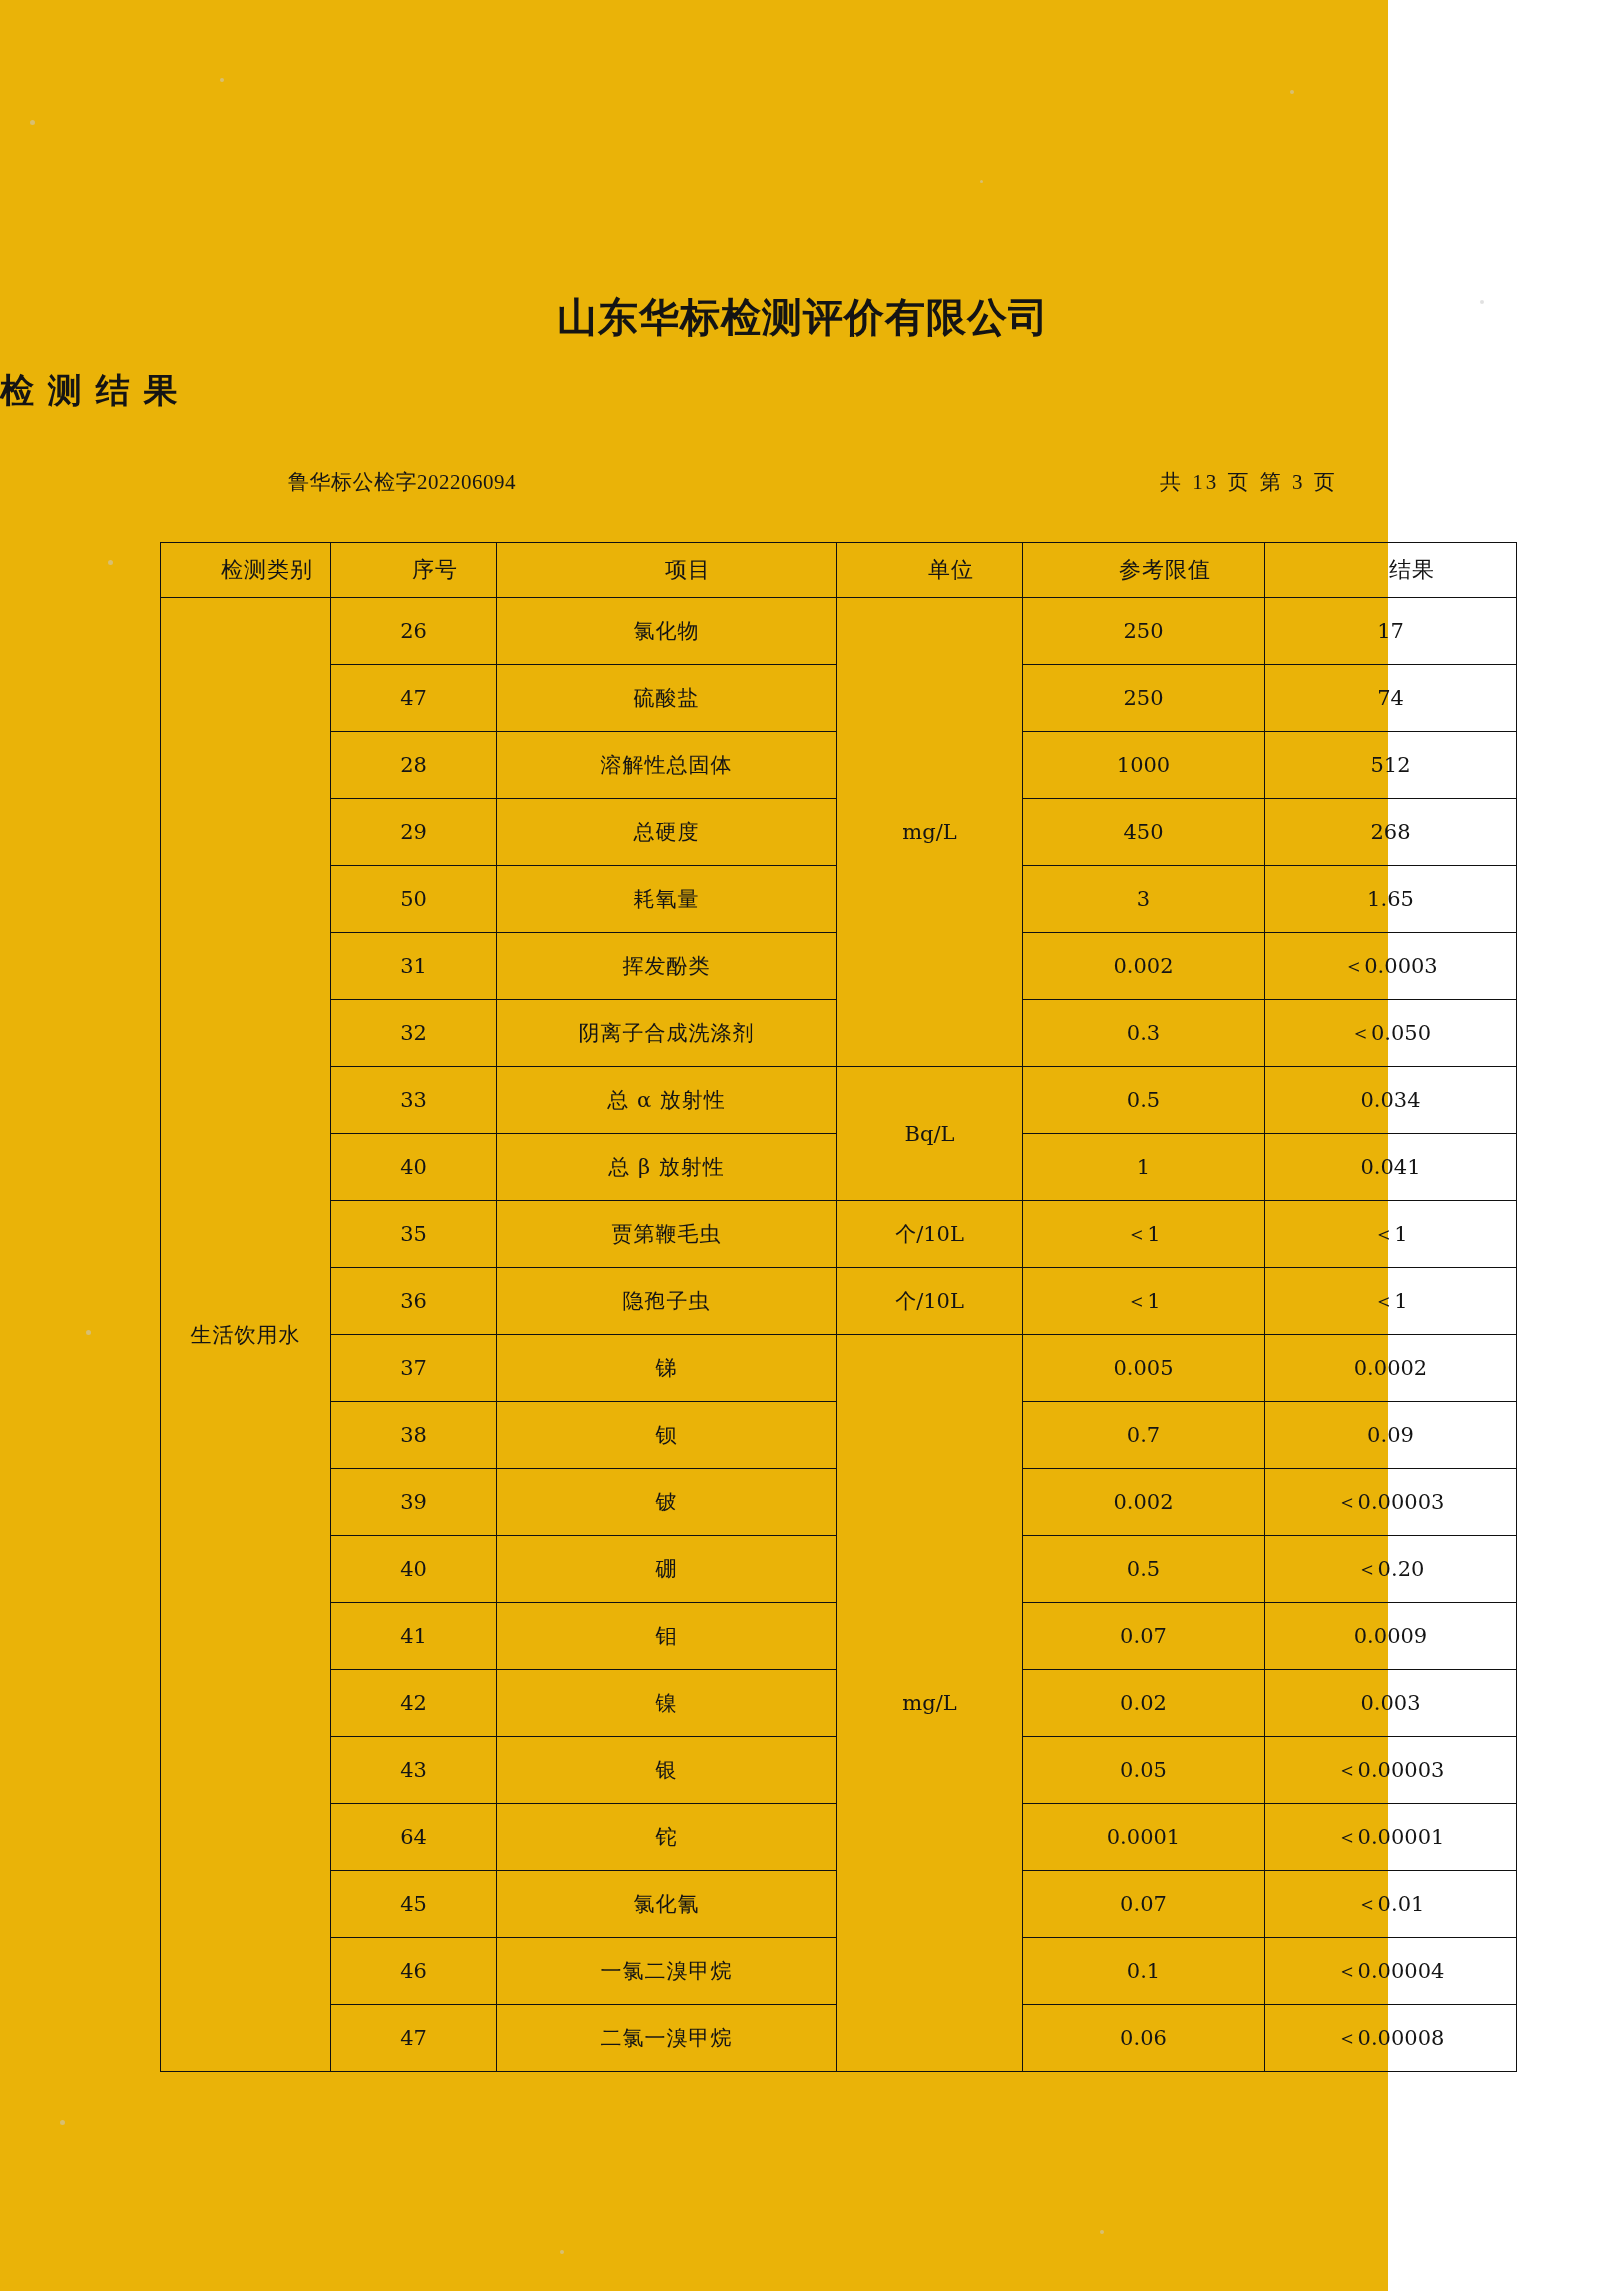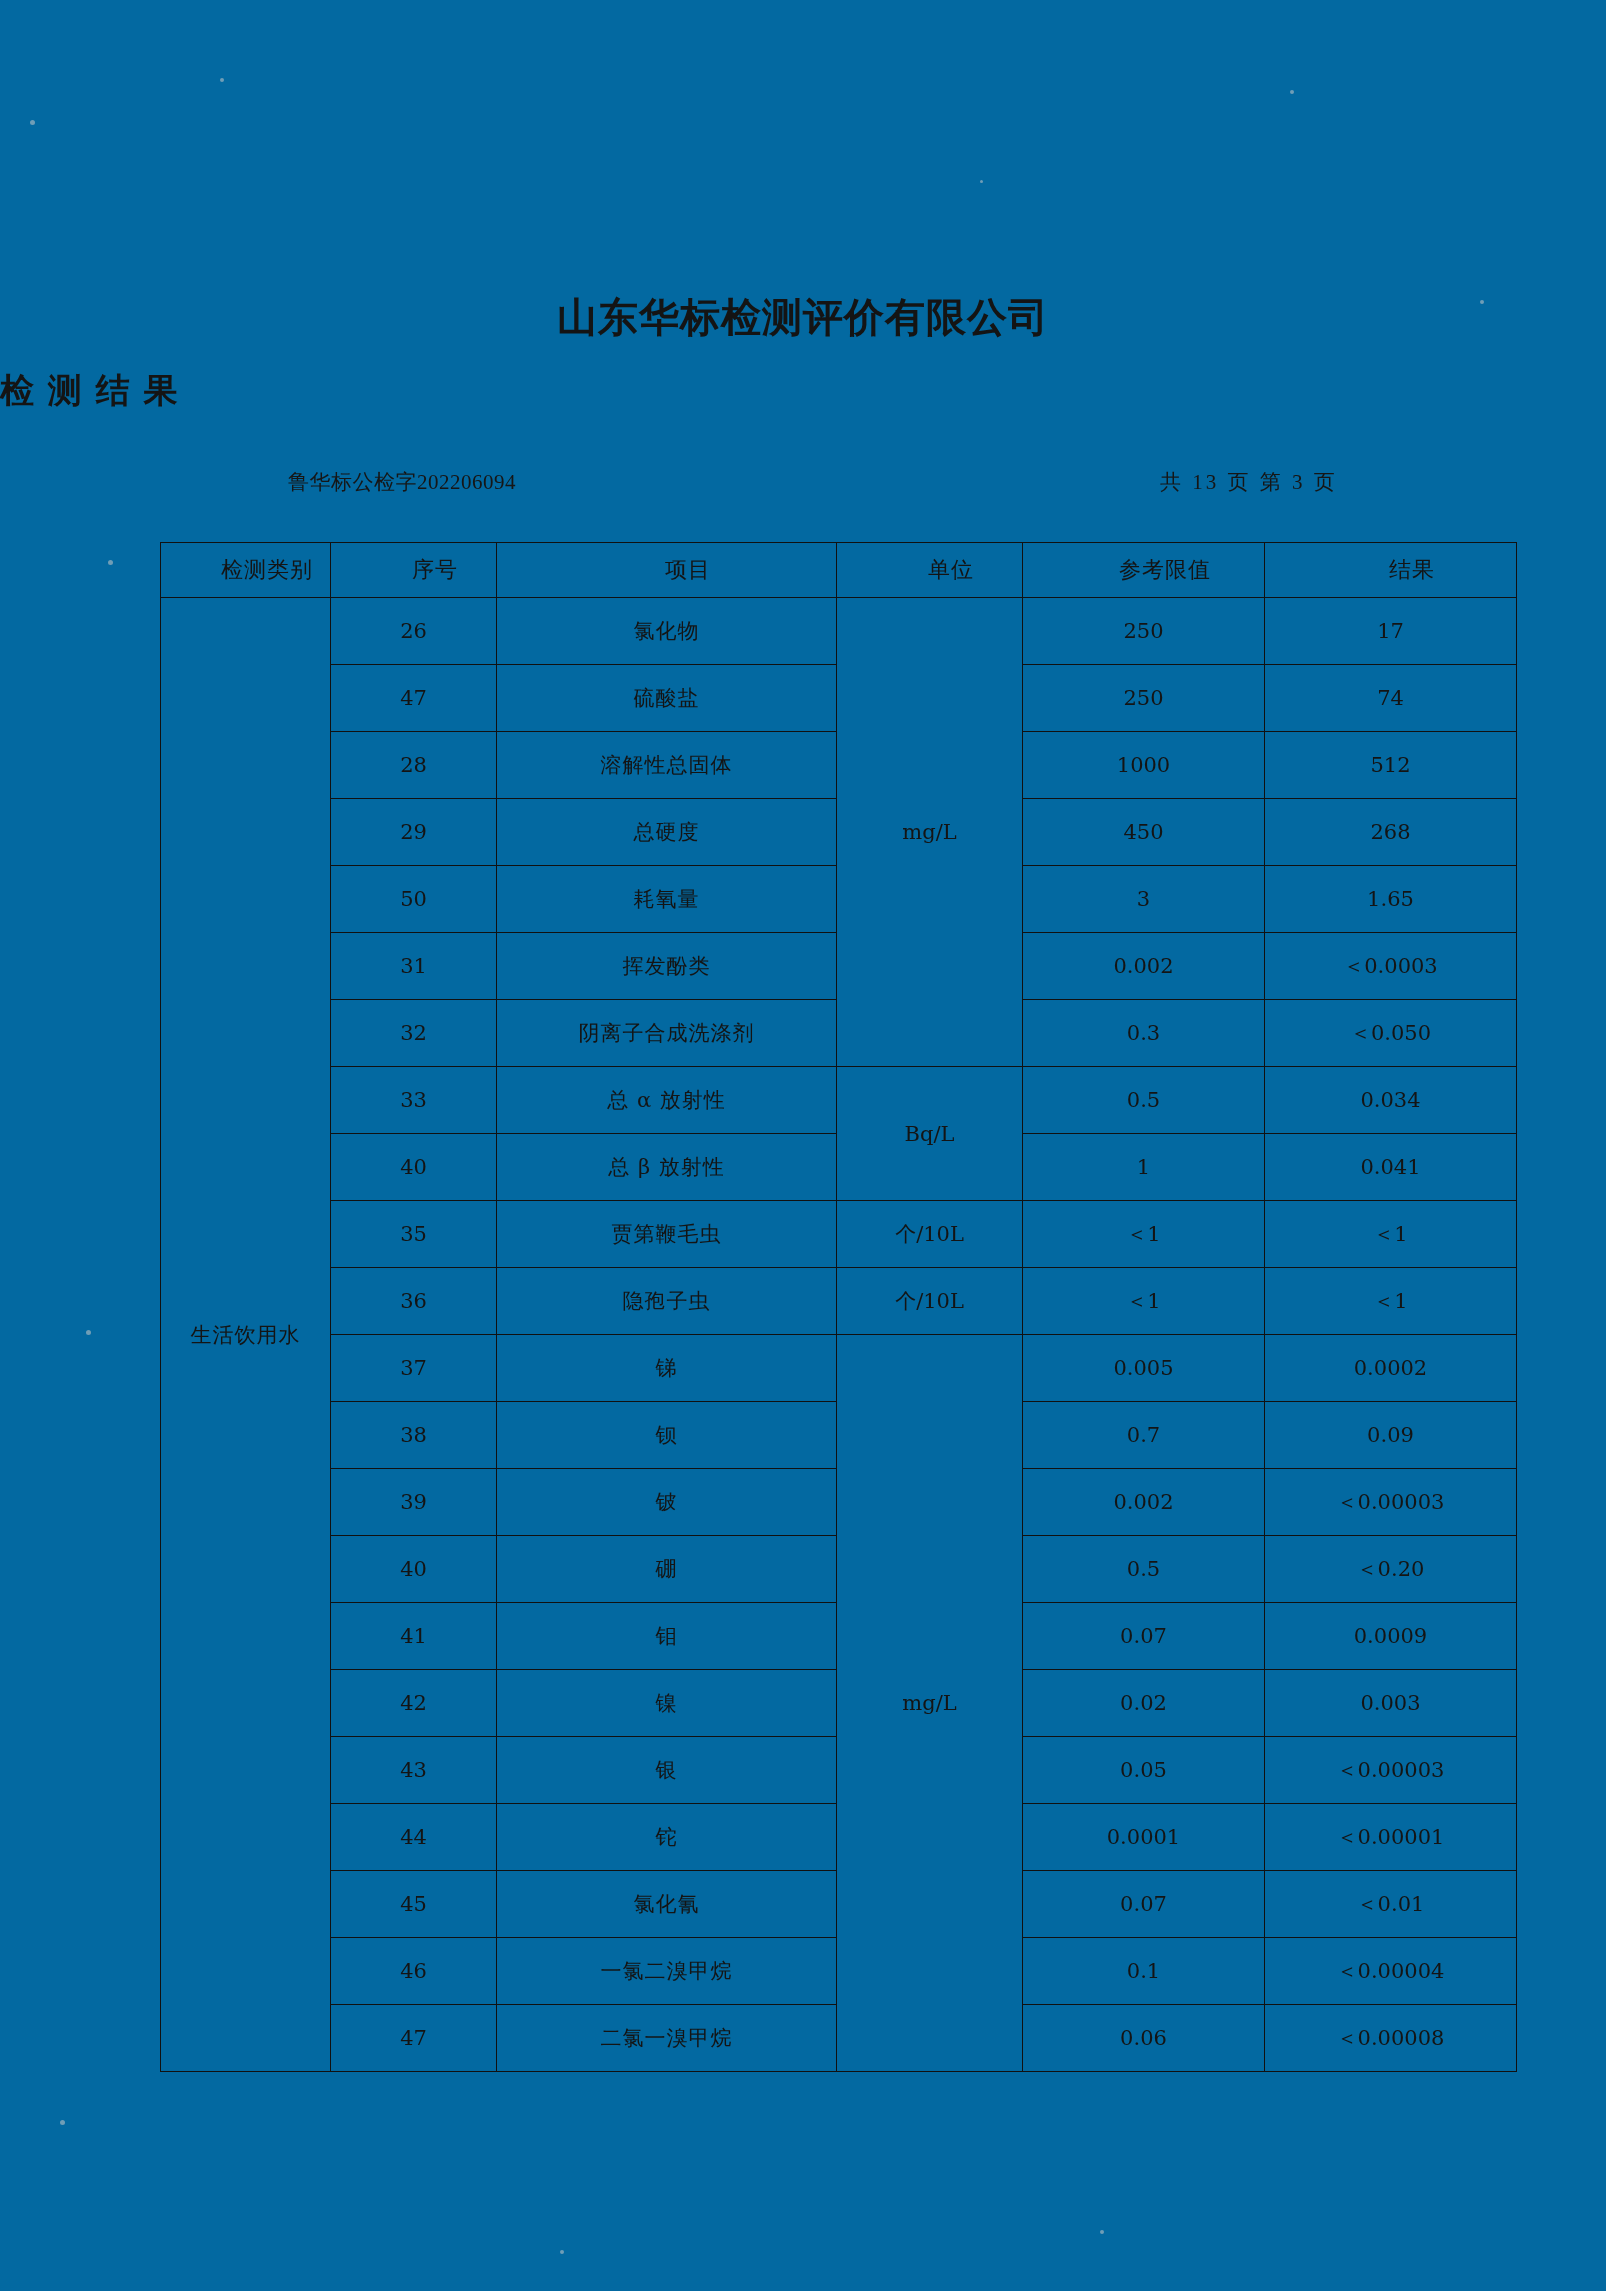--- a/index.html
+++ b/index.html
@@ -11,23 +11,23 @@
     width: 1606px;
     height: 2291px;
     position: relative;
     font-family: "Liberation Serif", "DejaVu Serif", serif;
     color: #111111;
     overflow: hidden;
   }
   .page {
     position: absolute;
     left: 0; top: 0;
-    width: 1606px;
+    width: 1388px;
     height: 2291px;
-    background: #0369a1;
+    background: #eab308;
   }
   
   .speck {
     position: absolute;
     background: #c9c9c9;
     border-radius: 50%;
     opacity: .55;
   }
 
   .doc-title {
@@ -264,21 +264,21 @@
           <td class="num">0.02</td>
           <td class="num">0.003</td>
         </tr>
         <tr>
           <td class="num">43</td>
           <td class="cjk">银</td>
           <td class="num">0.05</td>
           <td class="num">＜0.00003</td>
         </tr>
         <tr>
-          <td class="num">44</td>
+          <td class="num">64</td>
           <td class="cjk">铊</td>
           <td class="num">0.0001</td>
           <td class="num">＜0.00001</td>
         </tr>
         <tr>
           <td class="num">45</td>
           <td class="cjk">氯化氰</td>
           <td class="num">0.07</td>
           <td class="num">＜0.01</td>
         </tr>

